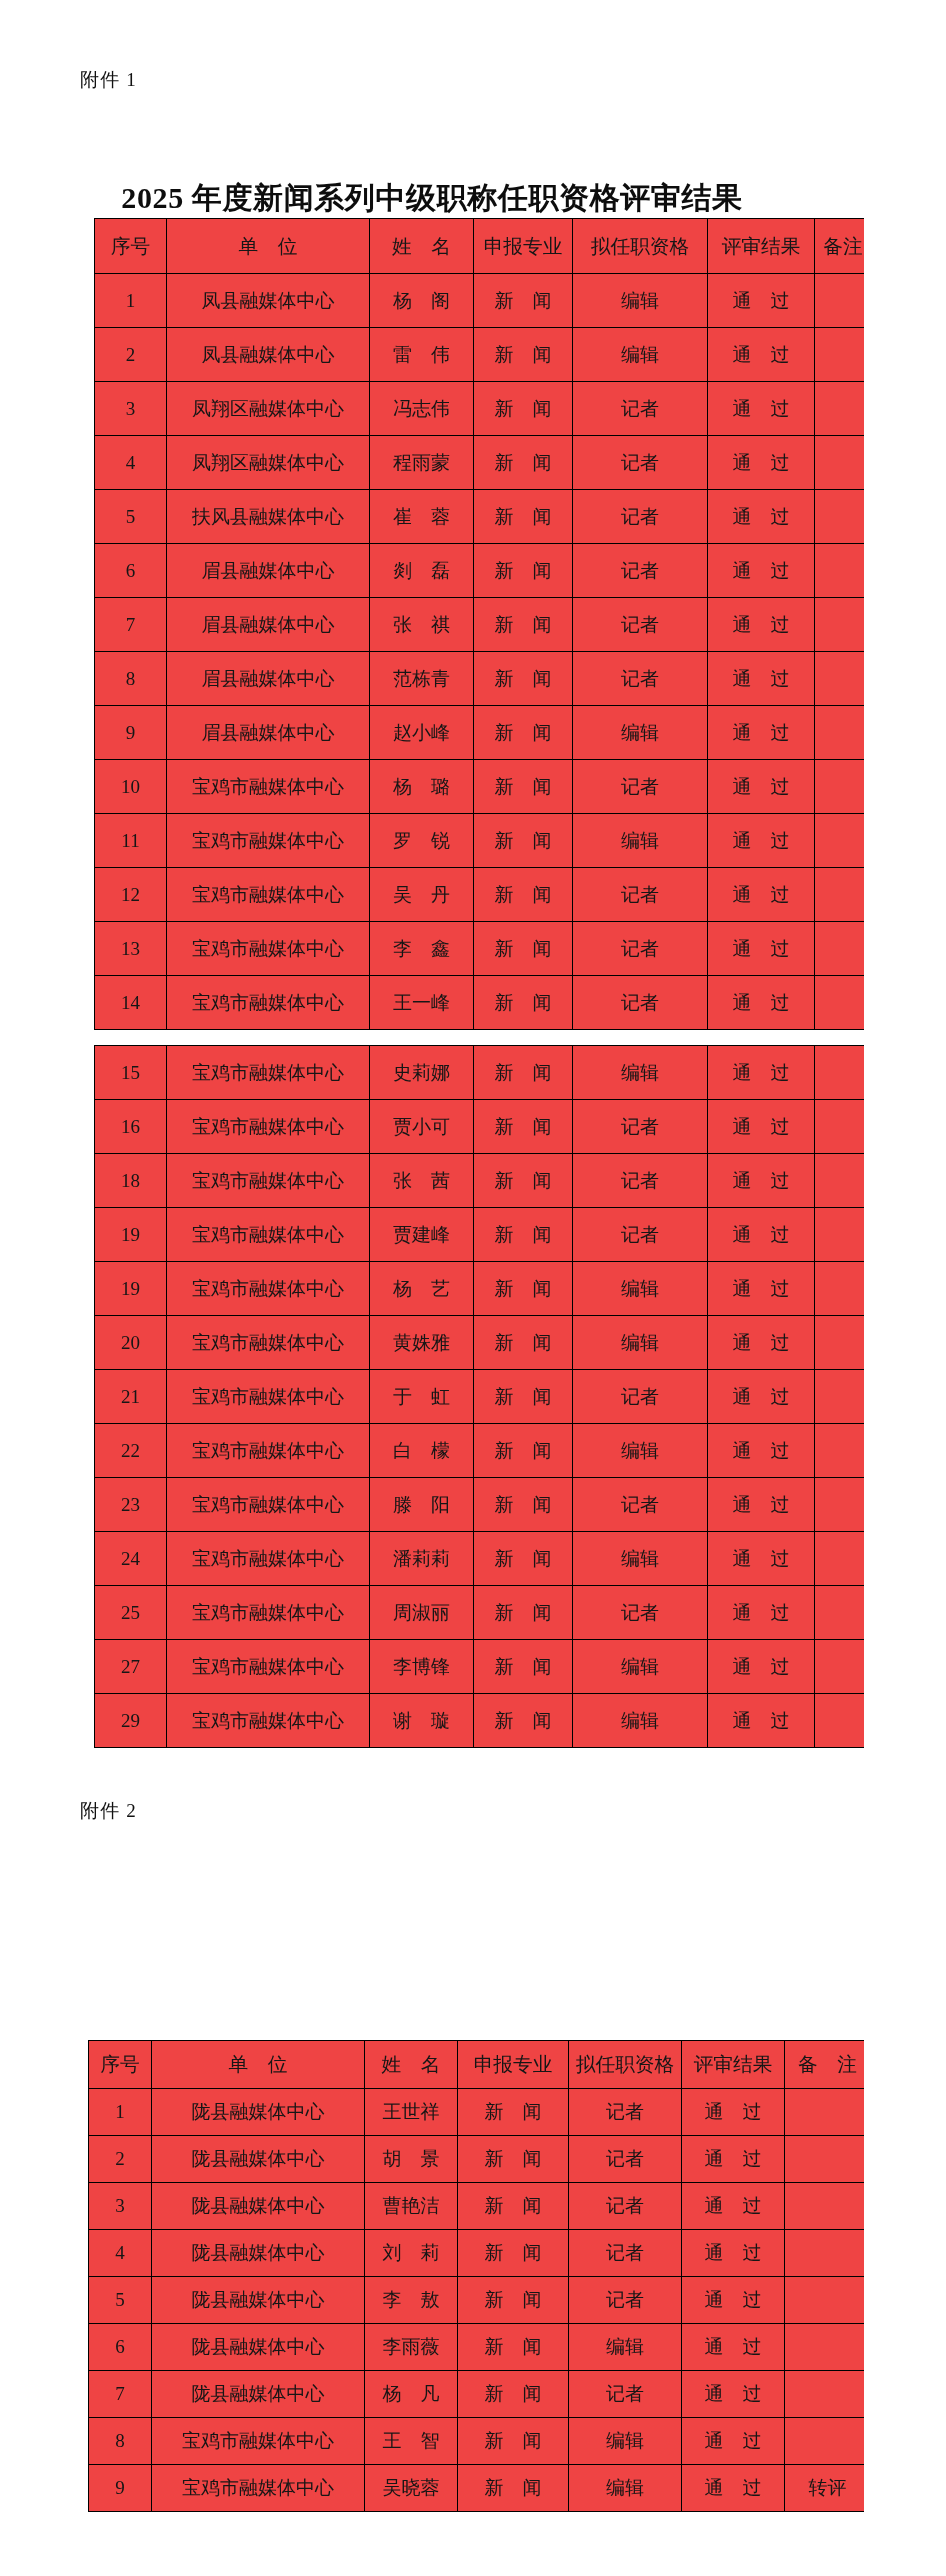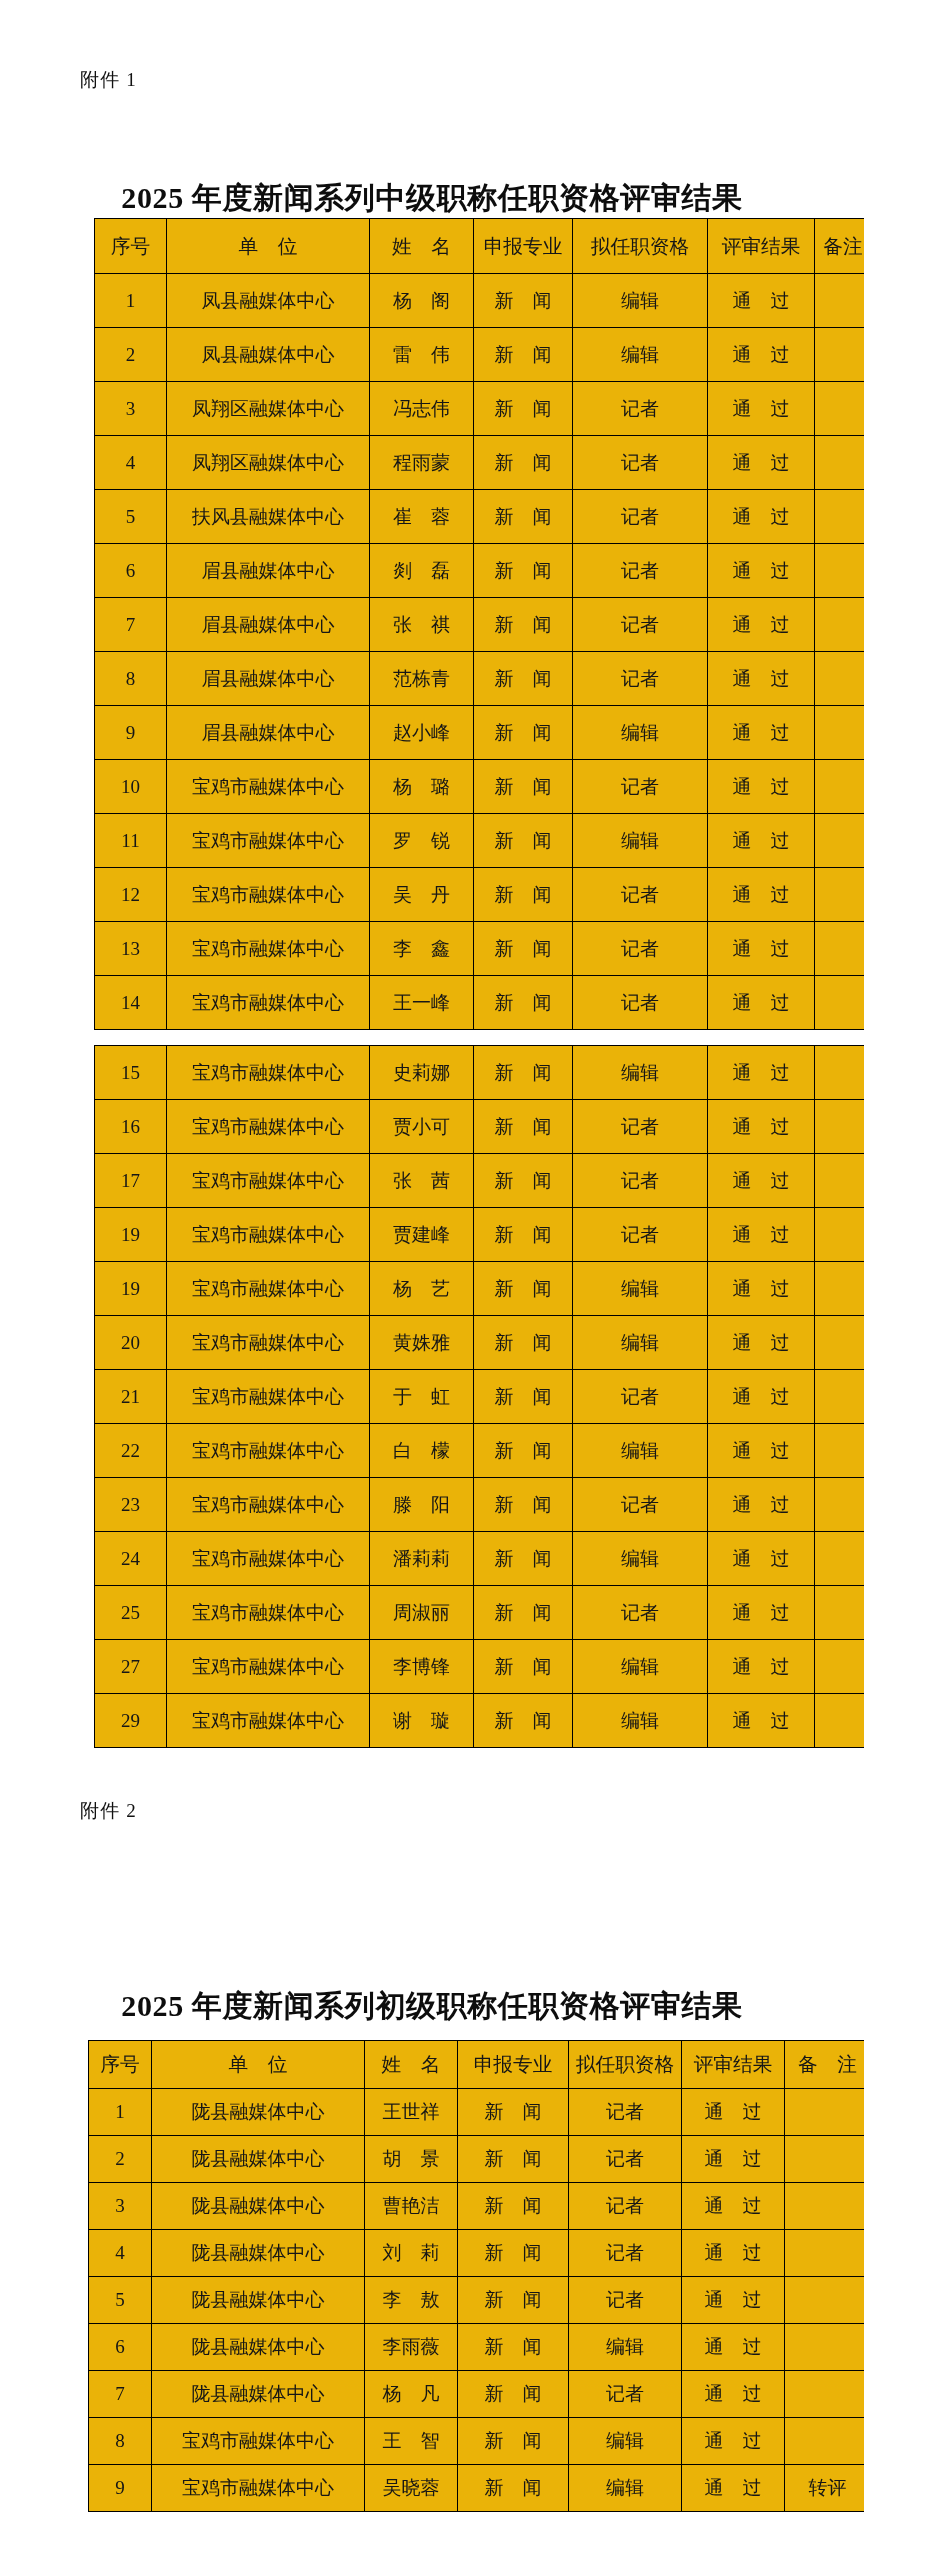--- a/index.html
+++ b/index.html
@@ -32,21 +32,21 @@
     font-weight: 700;
     letter-spacing: 0.6px;
     color: #0d0d0d;
     white-space: nowrap;
     margin-top: 36px;
   }
   table.results {
     position: absolute;
     border-collapse: collapse;
     table-layout: fixed;
-    background: #eab308;
+    background: #ef4444;
   }
   table.results th, table.results td {
     border: 1.2px solid #000000;
     text-align: center;
     vertical-align: middle;
     overflow: hidden;
     white-space: nowrap;
     color: #161616;
   }
   table.t1 { width: 778px; }
@@ -243,21 +243,21 @@
         <tr>
           <td>16</td>
           <td>宝鸡市融媒体中心</td>
           <td>贾小可</td>
           <td>新　闻</td>
           <td>记者</td>
           <td>通　过</td>
           <td></td>
         </tr>
         <tr>
-          <td>17</td>
+          <td>18</td>
           <td>宝鸡市融媒体中心</td>
           <td>张　茜</td>
           <td>新　闻</td>
           <td>记者</td>
           <td>通　过</td>
           <td></td>
         </tr>
         <tr>
           <td>19</td>
           <td>宝鸡市融媒体中心</td>
@@ -346,21 +346,20 @@
           <td>新　闻</td>
           <td>编辑</td>
           <td>通　过</td>
           <td></td>
         </tr>
       </tbody>
   </table>
 
   <div class="attach-label" style="top:1798px;">附件 2</div>
 
-  <div class="doc-title" style="top:1950px;">2025 年度新闻系列初级职称任职资格评审结果</div>
 
   <table class="results t2" style="top:2040px; left:88px;">
     <colgroup>
       <col style="width:63px">
         <col style="width:213px">
         <col style="width:93px">
       <col style="width:111px">
         <col style="width:113px">
         <col style="width:103px">
       <col style="width:86px">

